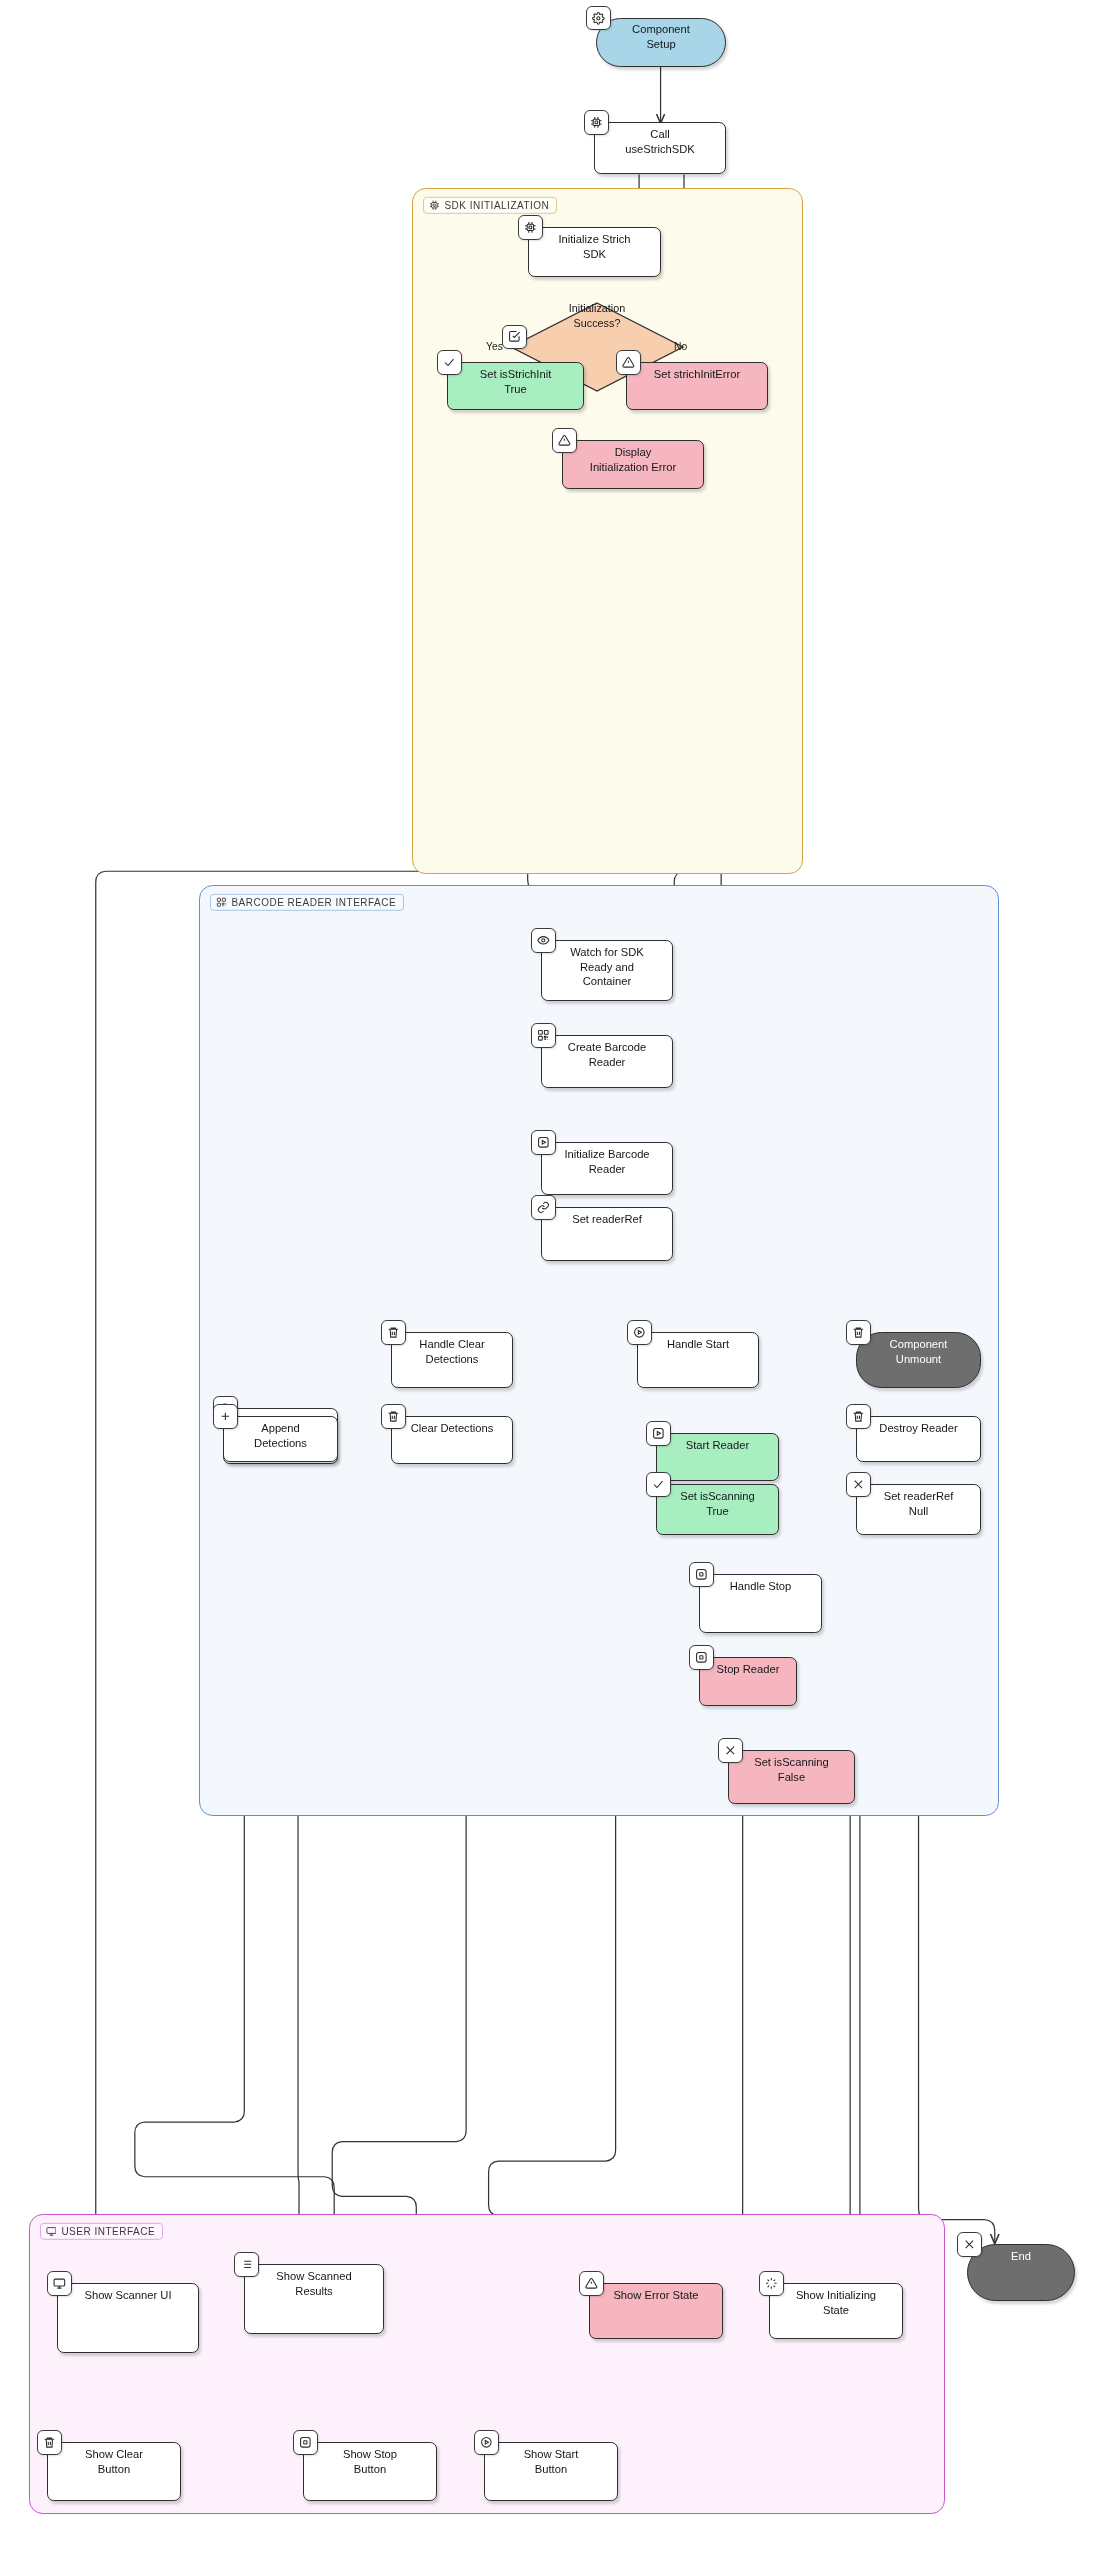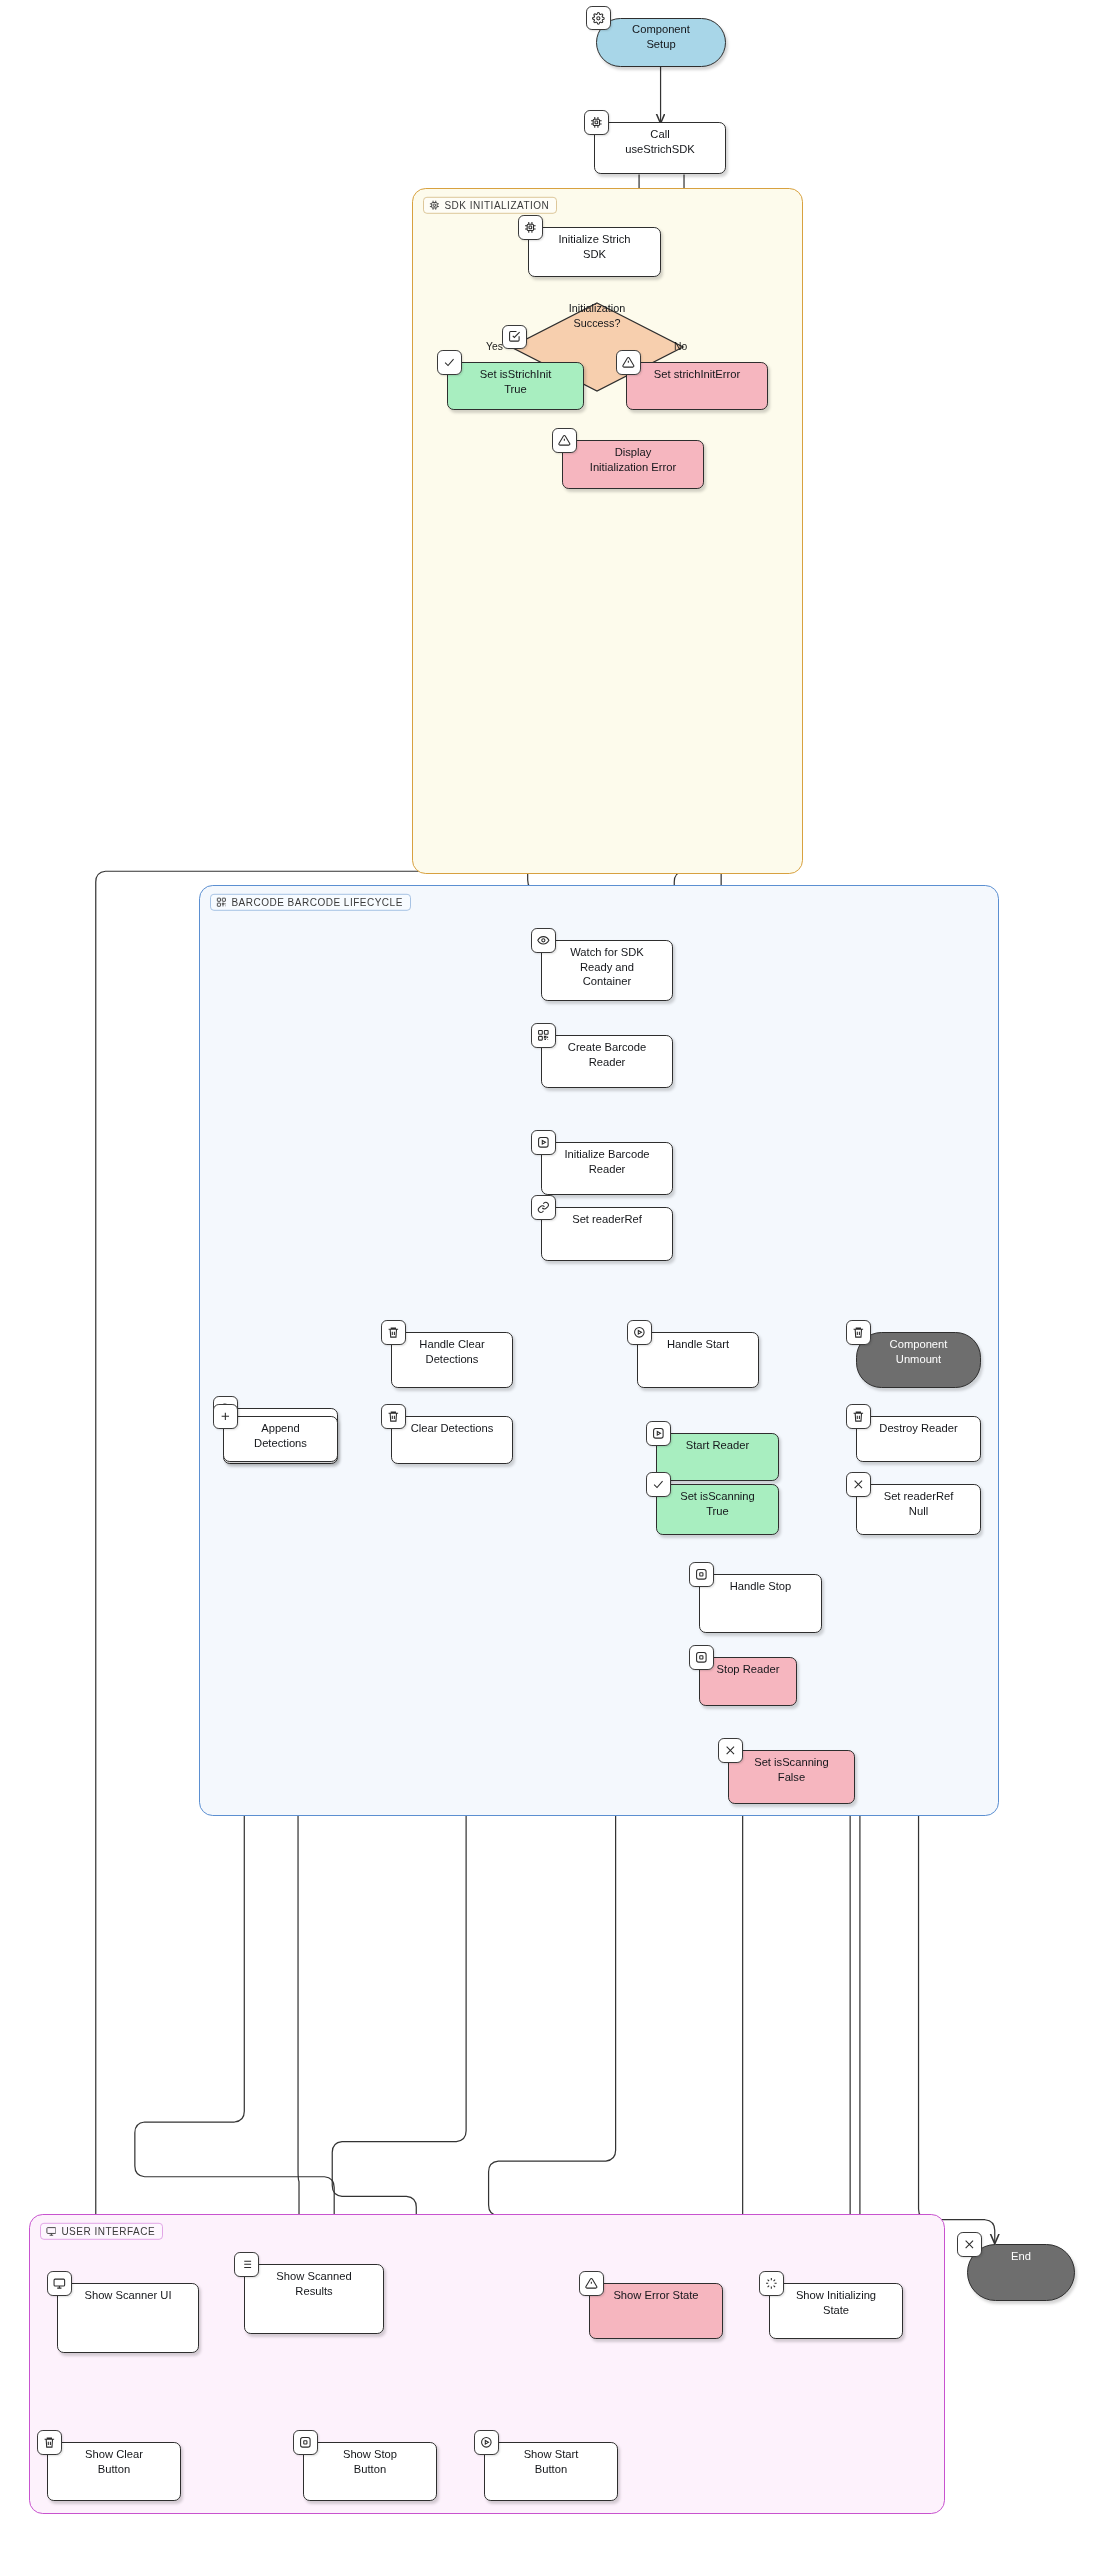--- a/index.html
+++ b/index.html
@@ -259,21 +259,21 @@
   </div>
 
   <div class="group lifecycle" style="left:199px;top:885px;width:800px;height:931px;">
     <div class="group-label">
       <svg width="10.8" height="10.8" viewBox="0 0 24 24" fill="none" stroke="#3a3a3a" stroke-width="2">
         <rect x="3" y="3" width="7" height="7" rx="1"></rect>
           <rect x="14" y="3" width="7" height="7" rx="1"></rect>
         <rect x="3" y="14" width="7" height="7" rx="1"></rect>
           <path d="M14 14h3v3h-3zM20 14v3M14 20h3M20 20h1"></path>
       </svg>
-      <span>BARCODE BARCODE LIFECYCLE</span>
+      <span>BARCODE READER INTERFACE</span>
     </div>
   </div>
 
   <div class="group ui" style="left:29px;top:2214px;width:916px;height:300px;">
     <div class="group-label">
       <svg width="10.8" height="10.8" viewBox="0 0 24 24" fill="none" stroke="#3a3a3a" stroke-width="2">
         <rect x="2" y="4" width="20" height="13" rx="2"></rect>
           <path d="M8 21h8M12 17v4"></path>
       </svg>
       <span>USER INTERFACE</span>

